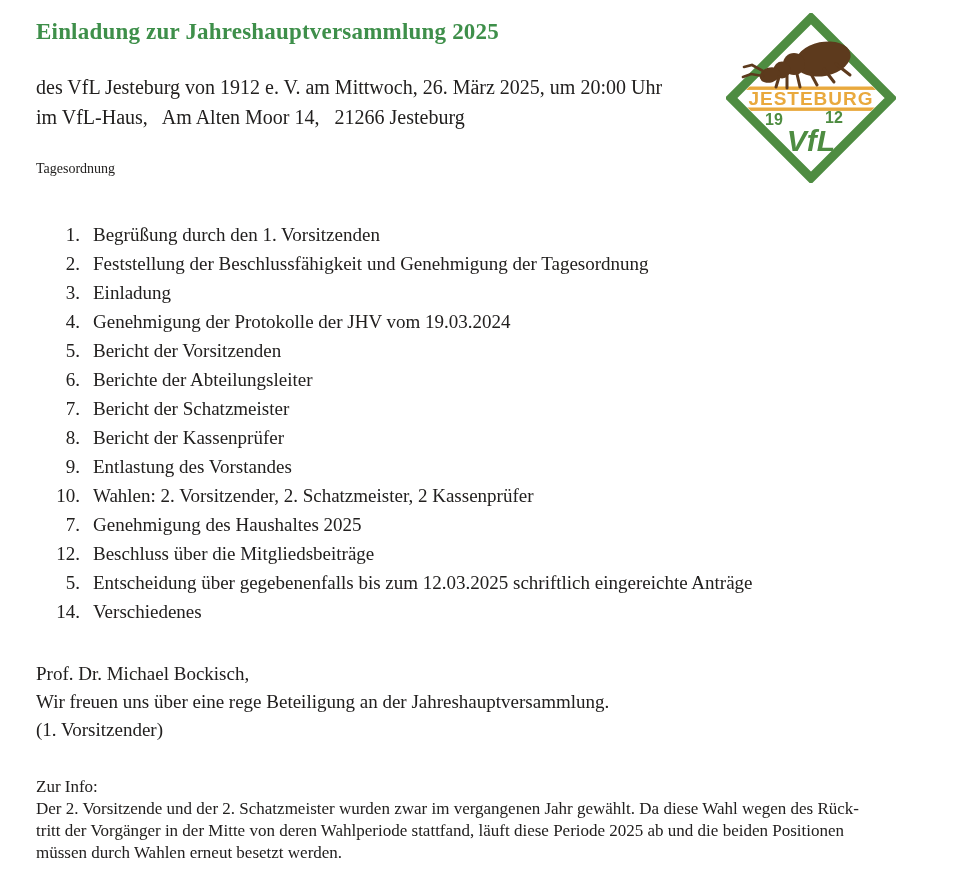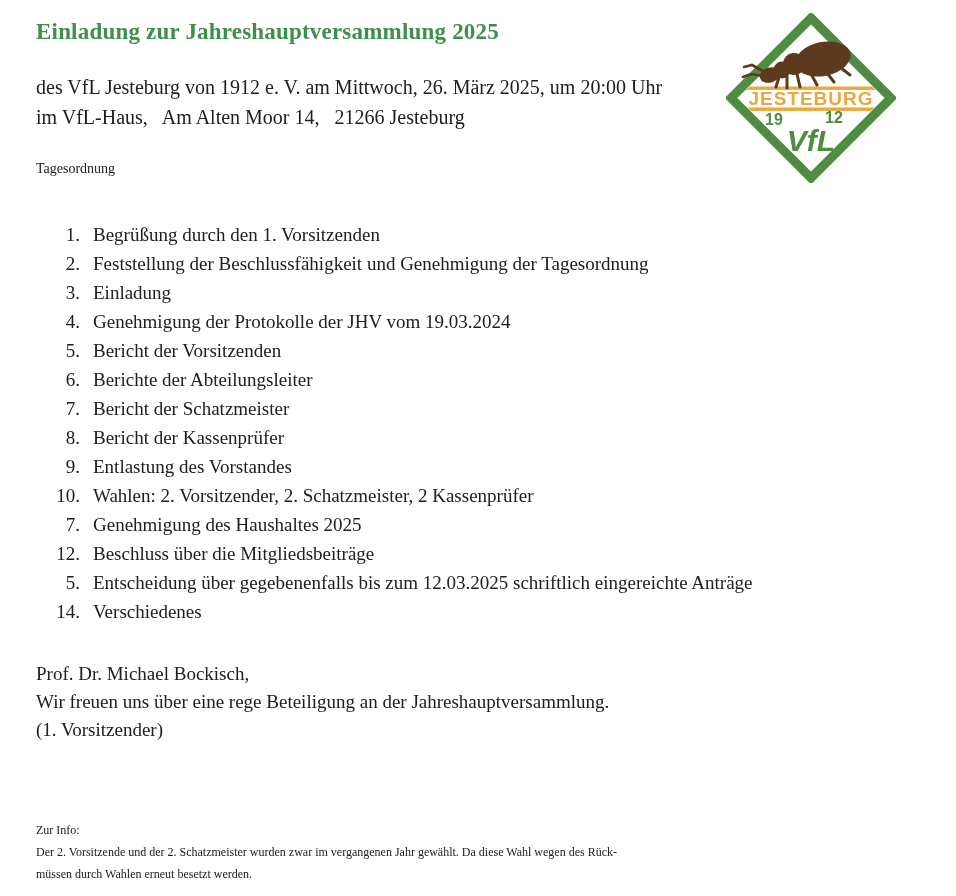--- a/index.html
+++ b/index.html
@@ -51,22 +51,22 @@
     line-height: 29px;
   }
   .agenda-row .num { text-align: right; }
   .agenda-row .label { white-space: nowrap; }
   .closing {
     margin-top: 34px;
     font-size: 19px;
     line-height: 28px;
   }
   .info {
-    margin-top: 75px;
-    font-size: 12px;
+    margin-top: 32px;
+    font-size: 17px;
     line-height: 22px;
   }
   .info div { white-space: nowrap; }
 </style>
 </head>
 <body>
 
 <div class="page">
 
   <h1 class="title">Einladung zur Jahreshauptversammlung 2025</h1>
@@ -191,18 +191,19 @@
     <div>Wir freuen uns über eine rege Beteiligung an der Jahreshauptversammlung.</div>
     <div>(1. Vorsitzender)</div>
   </div>
 
   <div class="info">
     <div>Zur Info:</div>
     <div>
 
         <div>Der 2. Vorsitzende und der 2. Schatzmeister wurden zwar im vergangenen Jahr gewählt. Da diese Wahl wegen des Rück-</div>
 
+        <div>tritt der Vorgänger in der Mitte von deren Wahlperiode stattfand, läuft diese Periode 2025 ab und die beiden Positionen</div>
 
         <div>müssen durch Wahlen erneut besetzt werden.</div>
       </div>
   </div>
 
 </div>
 
 </body></html>

